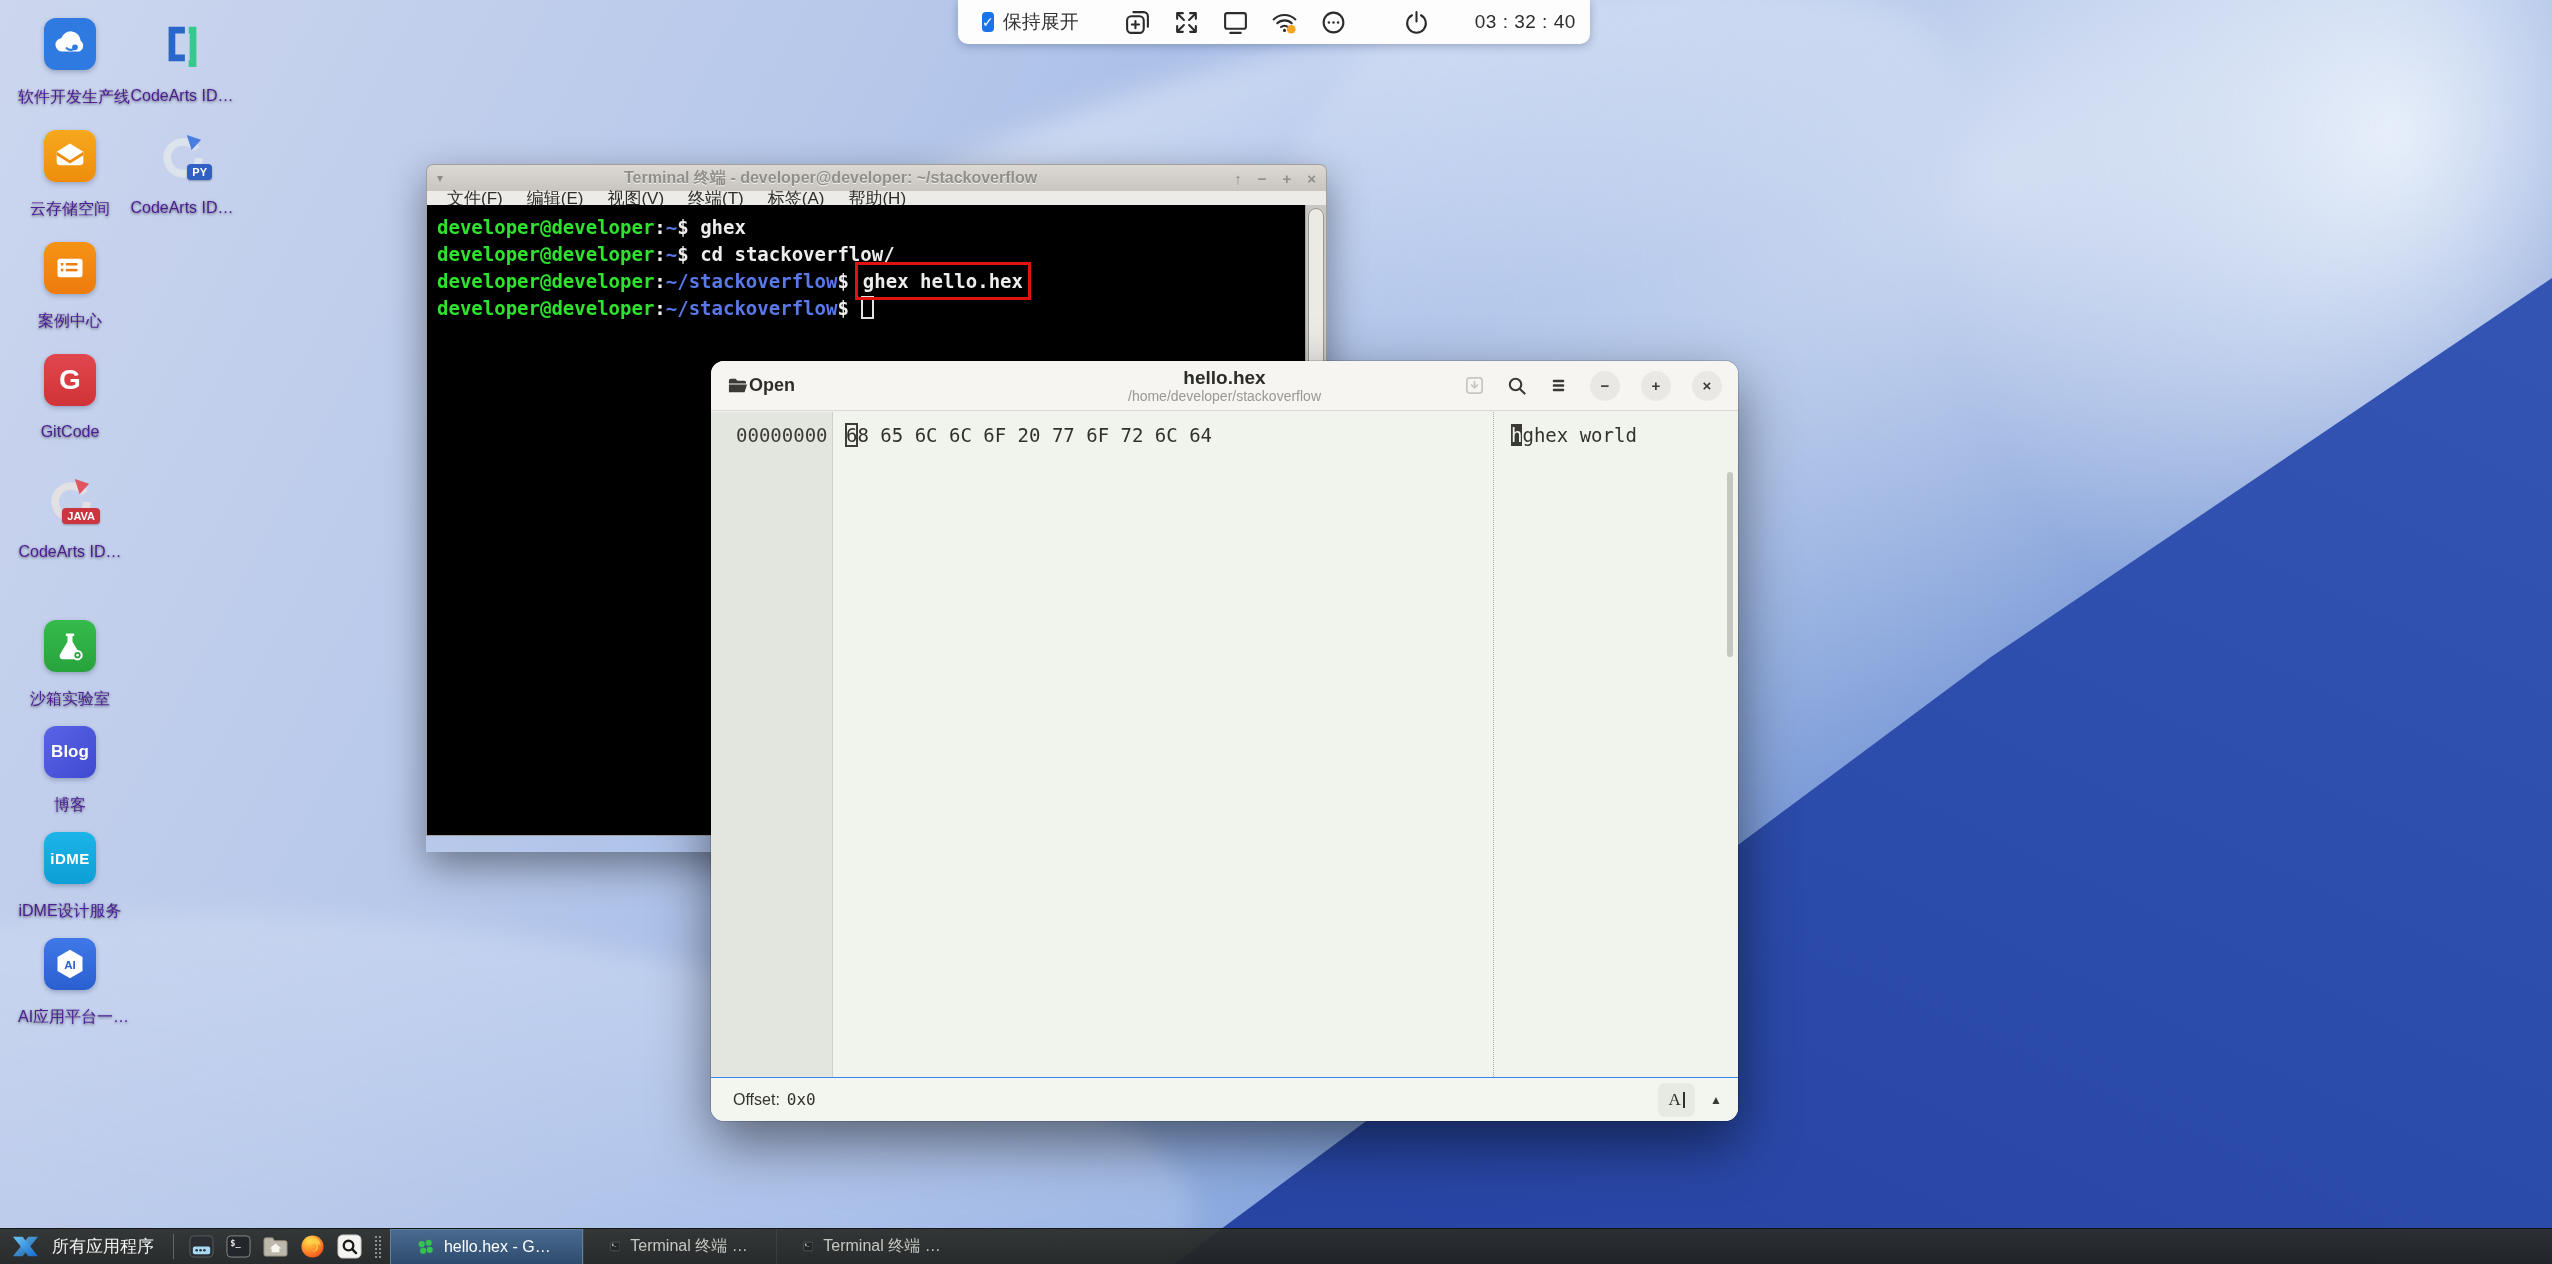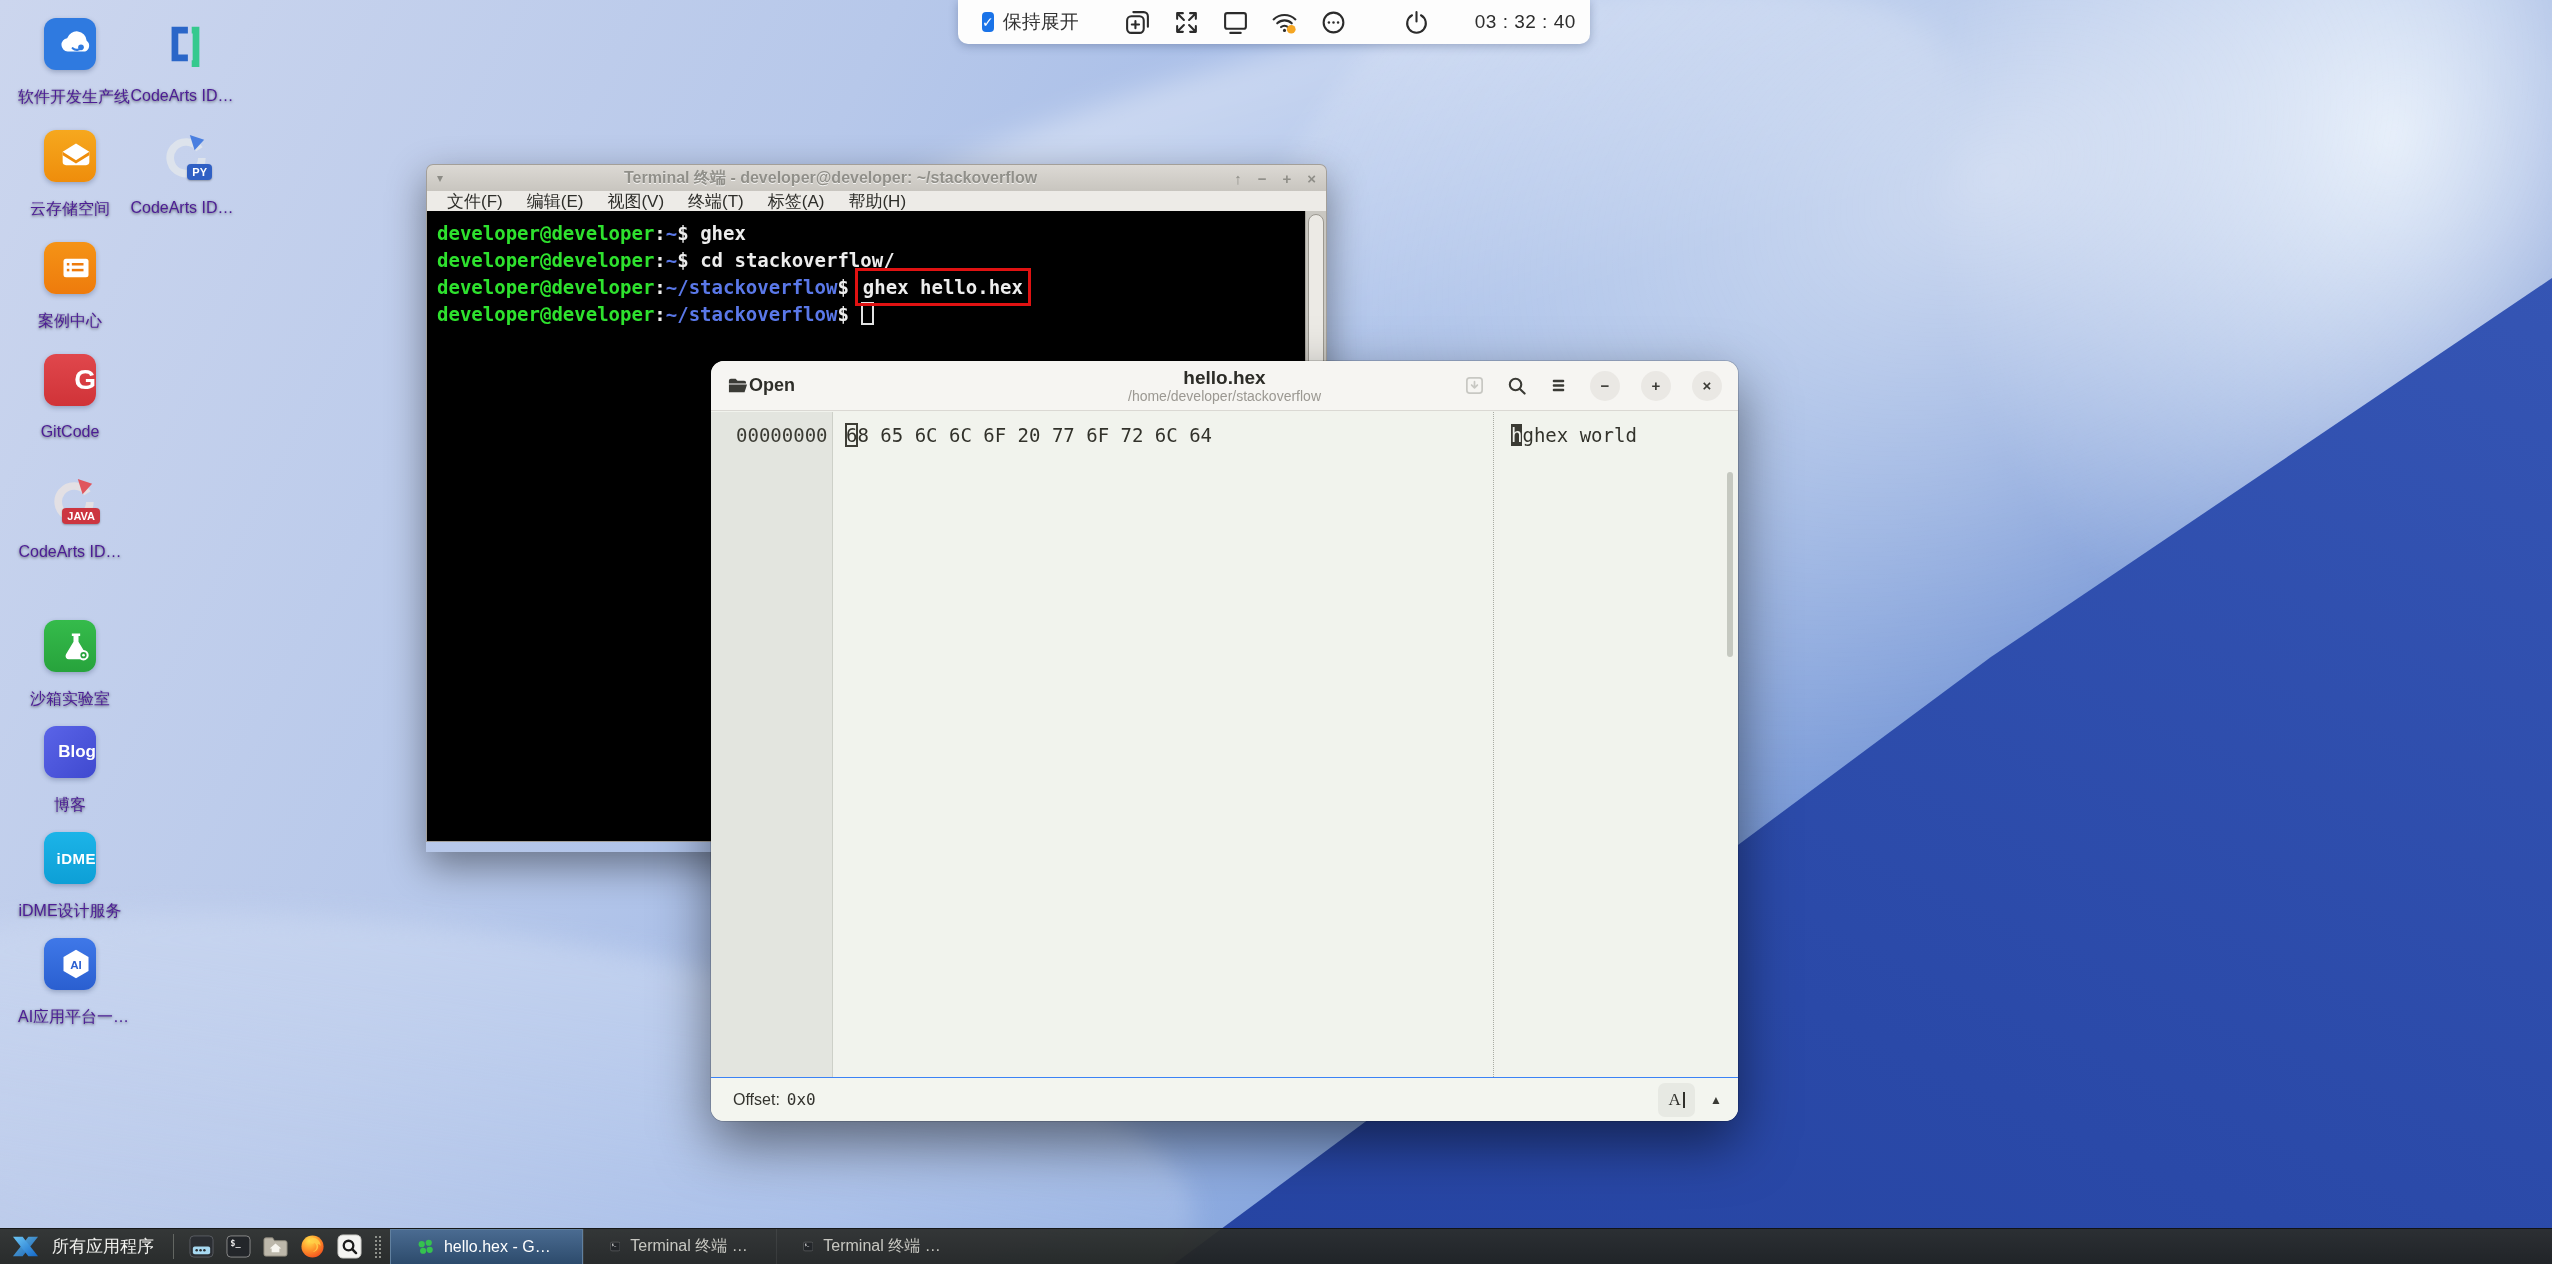--- a/index.html
+++ b/index.html
@@ -20,21 +20,21 @@
   .wp-fold3 { position:absolute; right:-6%; top:-12%; width:34%; height:70%; border-radius:50%;
               background:radial-gradient(ellipse at 60% 30%, rgba(240,248,255,.85), rgba(240,248,255,0) 62%);
               transform:rotate(12deg); filter:blur(8px); }
   .wp-fold4 { position:absolute; left:-8%; bottom:-4%; width:55%; height:30%; border-radius:50%;
               background:linear-gradient(rgba(210,222,244,.5), rgba(210,222,244,0));
               transform:rotate(8deg); filter:blur(12px); }
 
   
   .dicon { position:absolute; width:104px; text-align:center; z-index:1; cursor:default; }
   .dicon-img { width:52px; height:52px; margin:0 auto; border-radius:12px;
-               display:flex; align-items:center; justify-content:flex-end; }
+               display:flex; align-items:center; justify-content:center; }
   .dicon-img.boxed { box-shadow:0 2px 5px rgba(20,40,80,.28); }
   .dicon-label { margin-top:17px; font-size:16px; color:#4c1d95; white-space:nowrap;
                  text-shadow:0 1px 3px rgba(0,0,0,.55); }
   .ic-text { color:#fff; font-weight:bold; }
   .badge { position:absolute; right:-4px; bottom:2px; padding:2px 5px; border-radius:4px;
            font-size:11px; font-weight:bold; color:#fff; box-shadow:0 1px 2px rgba(0,0,0,.3); }
   .rel { position:relative; }
 
   
   #toolbar { position:absolute; left:958px; top:0; width:632px; height:44px; z-index:6;
@@ -49,21 +49,21 @@
 
   
   #terminal { position:absolute; left:426px; top:164px; width:901px; height:688px; z-index:2;
               box-shadow:0 14px 38px rgba(0,0,0,.42); border-radius:7px 7px 0 0; }
   .t-titlebar { height:27px; background:linear-gradient(#dcd9d4,#c8c5bf); border:1px solid #a39f99;
                 border-bottom:none; border-radius:7px 7px 0 0; display:flex; align-items:center; padding:0 10px; }
   .t-menu-arrow { color:#8c8b85; font-size:12px; }
   .t-title { flex:1; text-align:center; color:#908f89; font-size:16px; font-weight:bold;
              text-shadow:0 1px 0 rgba(255,255,255,.75); white-space:nowrap; overflow:hidden; }
   .t-ctl { color:#8f8e88; font-size:15px; font-weight:bold; margin-left:16px; line-height:1; }
-  .t-menubar { height:20px; background:#edebe7; border-left:1px solid #a39f99; border-right:1px solid #a39f99;
+  .t-menubar { height:14px; background:#edebe7; border-left:1px solid #a39f99; border-right:1px solid #a39f99;
                display:flex; align-items:center; padding-left:8px; }
   .t-menuitem { font-size:17px; color:#2e2e2a; padding:0 12px; }
   .t-content { position:relative; height:631px; background:#000; border:1px solid #a39f99; border-top:none;
                padding:9px 30px 9px 10px; font:bold 19px/27px "DejaVu Sans Mono",monospace; overflow:hidden; }
   .tline { white-space:pre; }
   .tg { color:#2ee22e; } .tb { color:#5a78e8; } .tw { color:#ededed; font-weight:bold; }
   .cmd-box { margin-left:14px; outline:3px solid #e01212; outline-offset:5px; }
   .t-cursor { display:inline-block; width:13px; height:23px; border:2px solid #e3e3e3;
               vertical-align:-4px; margin-left:12px; }
   .t-scroll { position:absolute; top:0; right:0; width:21px; height:100%; background:#c9c7c1;

